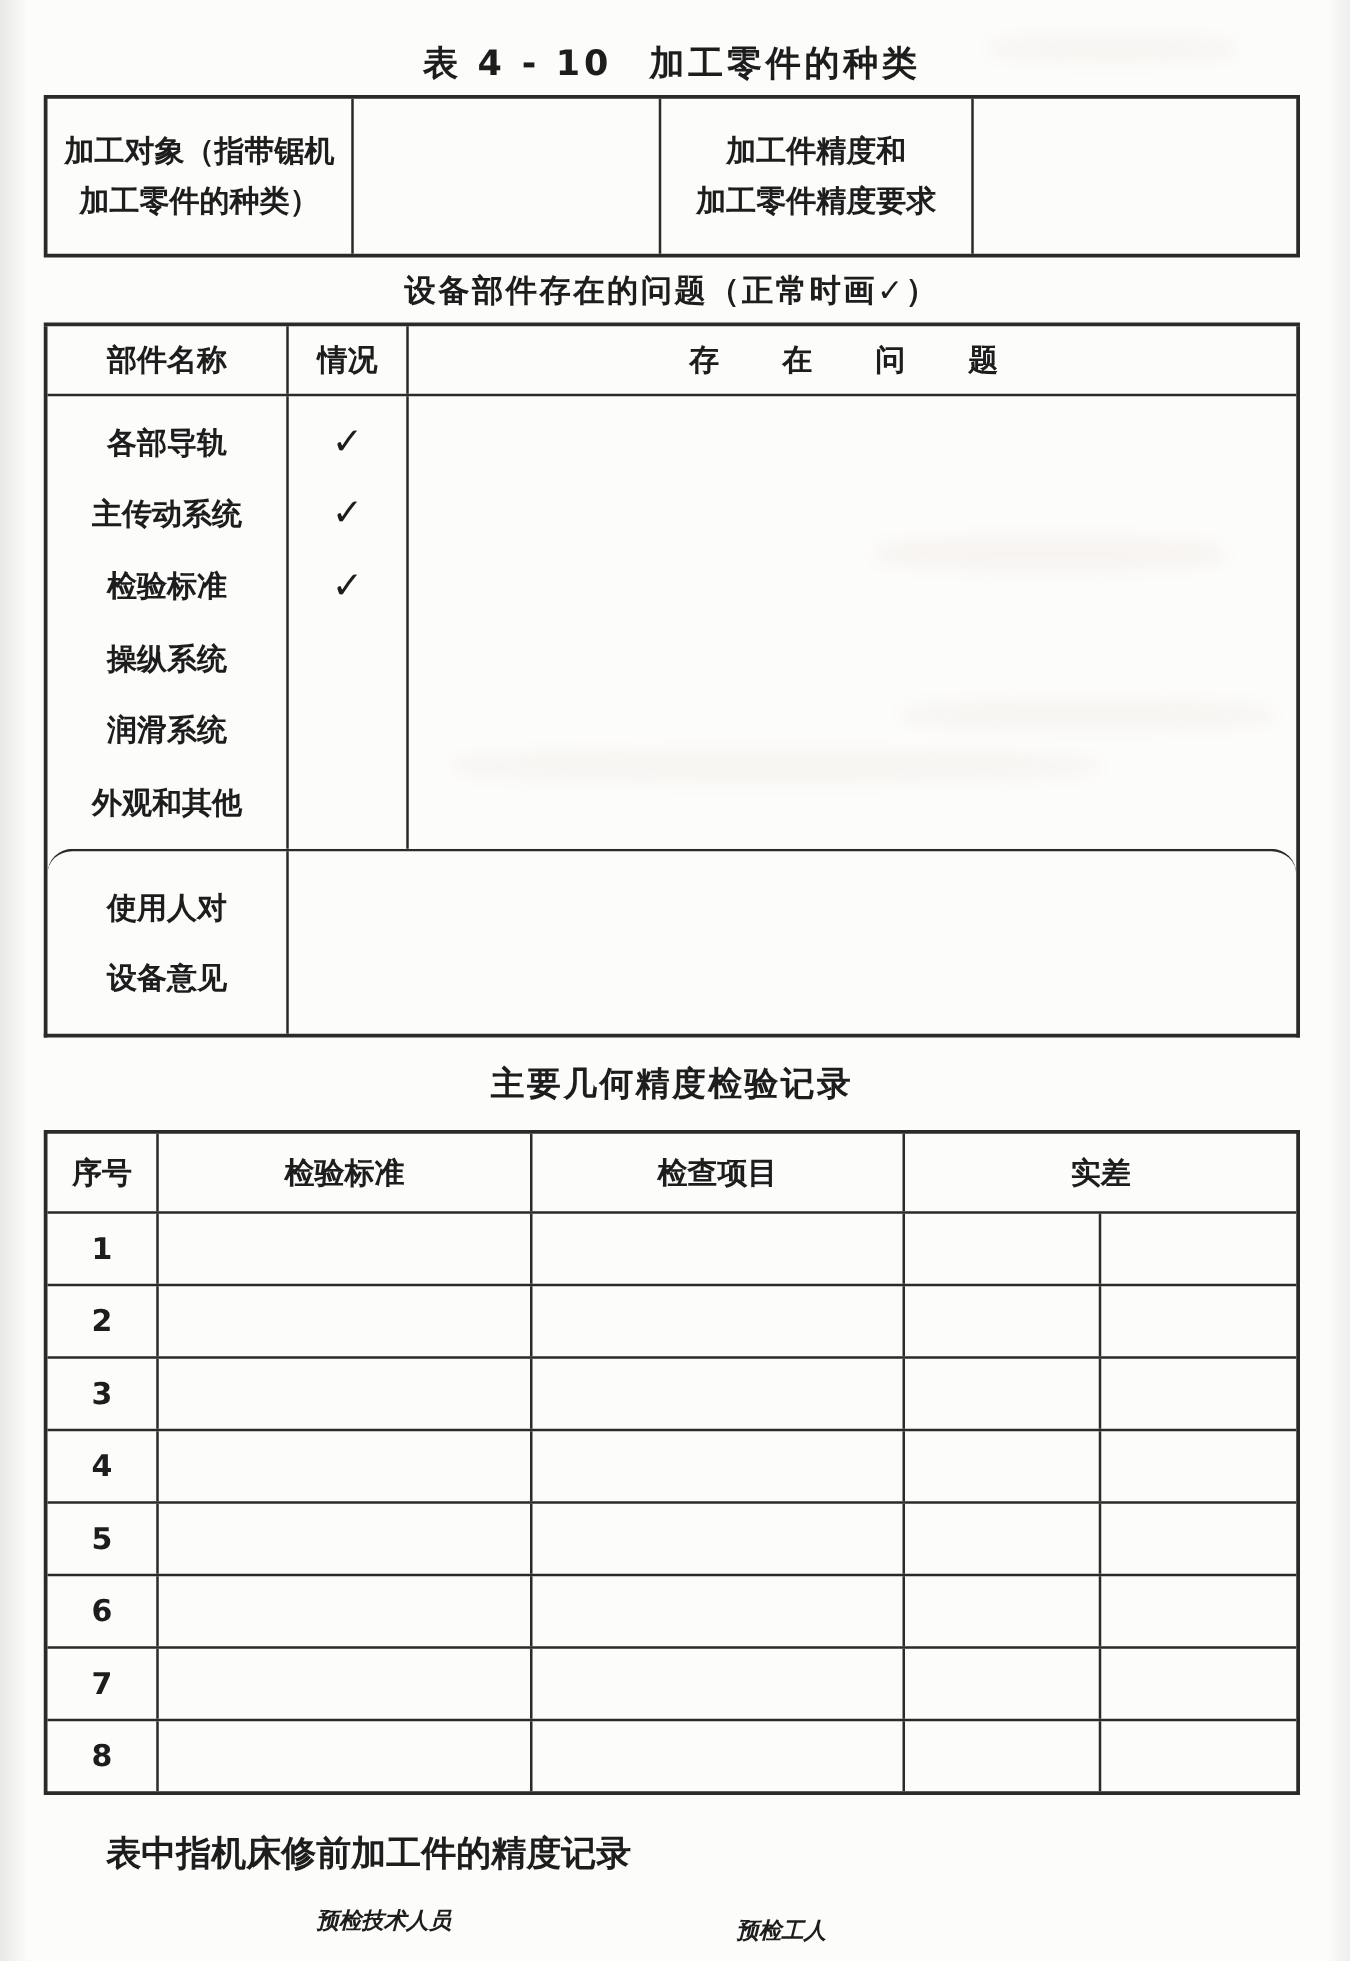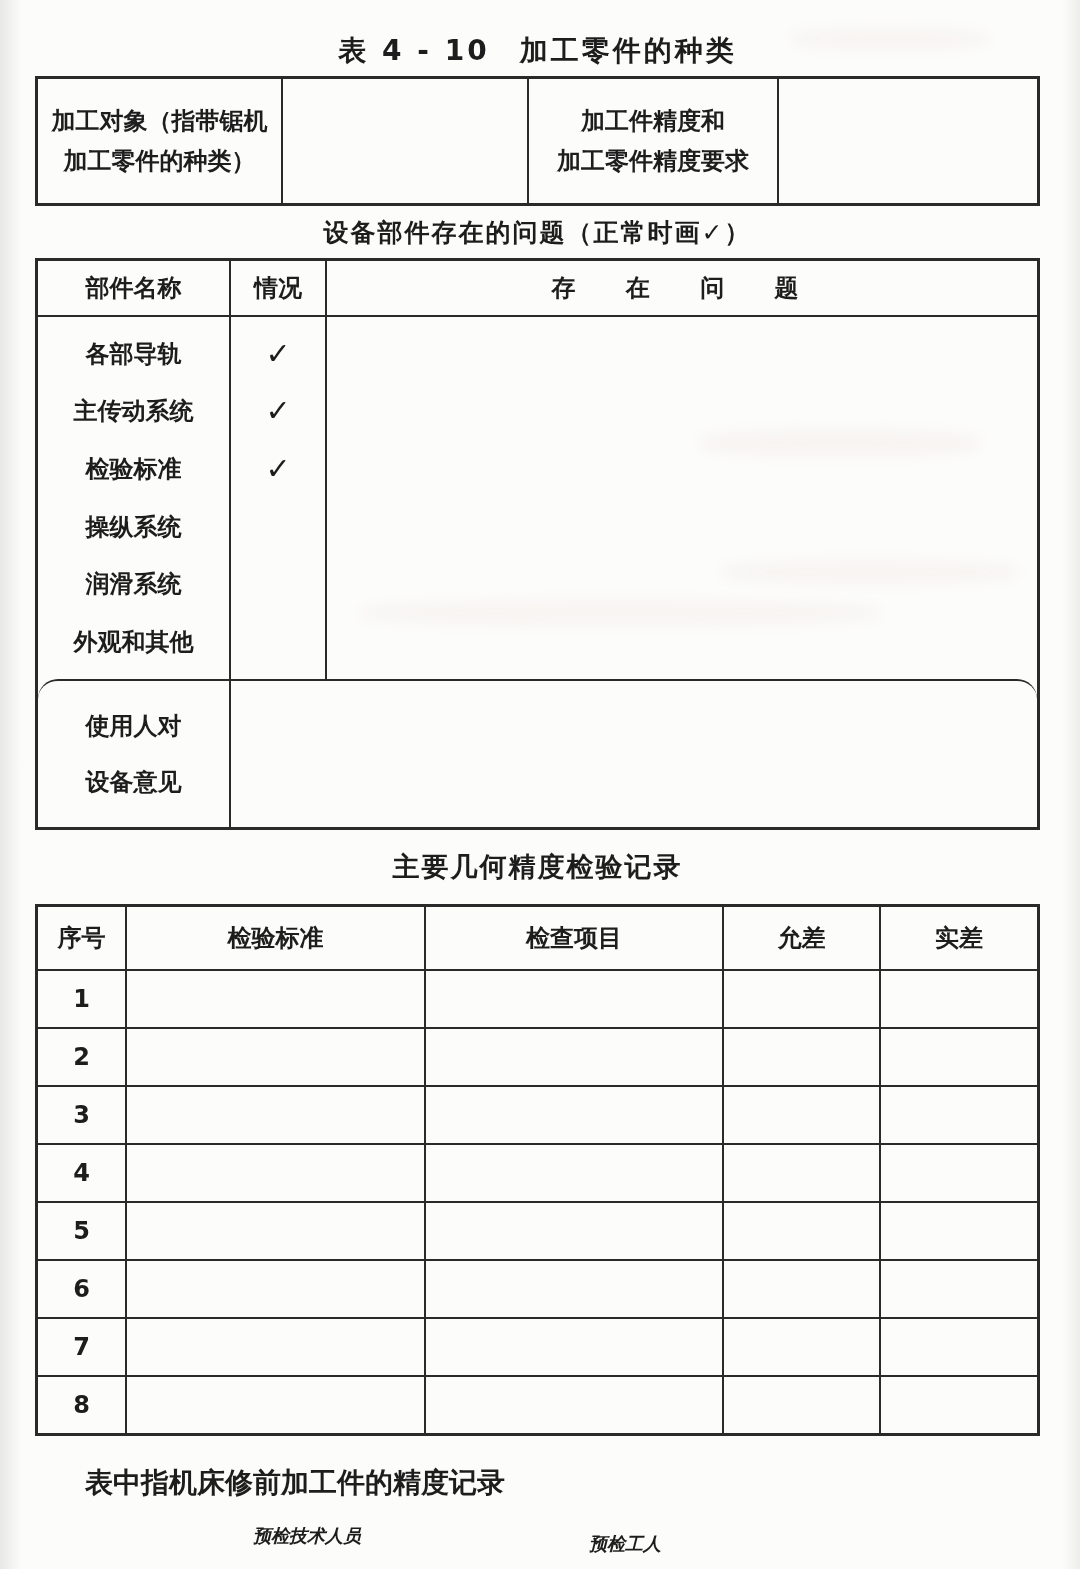--- a/index.html
+++ b/index.html
@@ -225,21 +225,20 @@
       </div>
     </div>
 
     <div class="mid-heading">主要几何精度检验记录</div>
 
     <div class="table3 ink-border">
       <div class="t3-header">
         <div class="cell v-div t3-c1">序号</div>
         <div class="cell v-div t3-c2">检验标准</div>
         <div class="cell v-div t3-c3">检查项目</div>
-        <div class="cell v-div t3-c4">允差</div>
         <div class="cell t3-c5">实差</div>
       </div>
 
       <div class="t3-row">
         <div class="cell v-div t3-c1">1</div>
         <div class="cell v-div t3-c2"></div>
         <div class="cell v-div t3-c3"></div>
         <div class="cell v-div t3-c4"></div>
         <div class="cell t3-c5"></div>
       </div>

